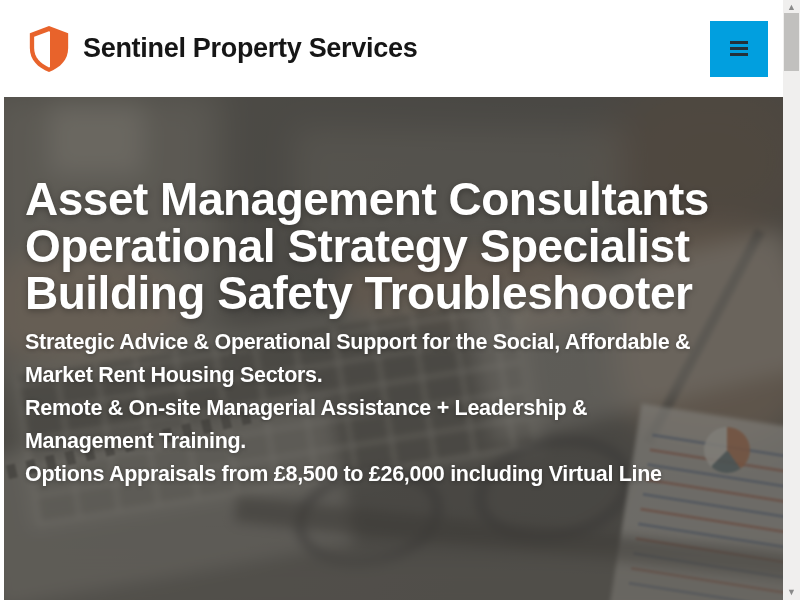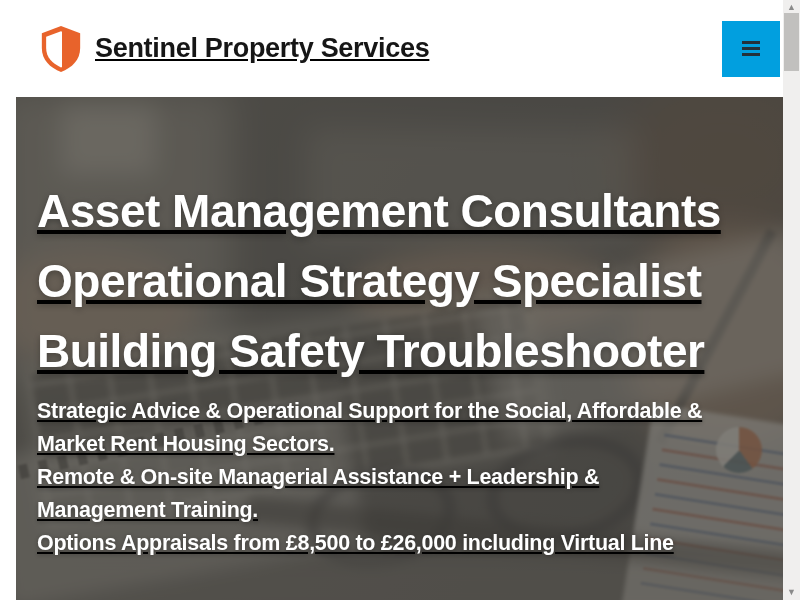--- a/index.html
+++ b/index.html
@@ -1,19 +1,19 @@
 <!DOCTYPE html>
 <html><head>
 <meta charset="utf-8">
 <style>
   * { margin:0; padding:0; box-sizing:border-box; }
   html,body { width:800px; height:600px; overflow:hidden; background:#ffffff;
               font-family:"Liberation Sans", sans-serif; }
   .viewport { position:relative; width:800px; height:600px; overflow:hidden; }
-  .page { position:absolute; left:16px; top:0; width:712px; height:600px;text-decoration:underline; }
+  .page { position:absolute; left:4px; top:0; width:712px; height:600px; }
 
   
   .header { position:relative; width:783px; height:97px; background:#ffffff;
             display:flex; align-items:center; justify-content:space-between;
             padding:0 19px 0 22px; }
   .brand { display:flex; align-items:center; gap:11px; cursor:pointer; }
   .brand svg { width:46px; height:50px; display:block; }
   .brand-name { font-size:27px; font-weight:700; color:#161616; letter-spacing:-0.3px; }
   .menu-btn { width:58px; height:56px; background:#019fdf; border:none; cursor:pointer;
               display:flex; flex-direction:column; align-items:center; justify-content:center;
@@ -50,21 +50,21 @@
   .sh-pie      { left:700px; top:330px; width:46px; height:46px; border-radius:50%; opacity:.85; filter:blur(1px);
                  background:conic-gradient(#c4683a 0 40%, #49656f 40% 62%, #e8e5de 62% 100%); }
   .sh-tableedge{ left:230px; top:430px; width:600px; height:26px; background:#262320; opacity:.55; filter:blur(6px); transform:rotate(6deg); }
   .sh-desk     { left:-10px; top:455px; width:820px; height:70px; background:#8a857c; opacity:.35; filter:blur(12px); }
 
   .hero-overlay { position:absolute; inset:0; background:rgba(73,71,67,0.66); }
 
   .hero-content { position:relative; z-index:2; padding:55px 10px 0 21px; }
   .kicker { color:#e8702c; font-size:28px; line-height:32px; font-weight:700;
             white-space:pre; letter-spacing:-0.2px; text-shadow:0 1px 3px rgba(0,0,0,.25); }
-  .hero-title { margin-top:24px; color:#ffffff; font-size:46px; line-height:70px; font-weight:700;
+  .hero-title { margin-top:24px; color:#ffffff; font-size:46px; line-height:47px; font-weight:700;
             white-space:pre; letter-spacing:-0.5px; text-shadow:0 2px 6px rgba(0,0,0,.3); }
   .hero-desc { margin-top:9px; color:#ffffff; font-size:21.5px; line-height:33px; font-weight:700;
             white-space:pre; letter-spacing:-0.3px; text-shadow:0 1px 4px rgba(0,0,0,.3); }
 
   
   .scrollbar { position:absolute; right:0; top:0; width:17px; height:600px; background:#f0efee;
                display:flex; flex-direction:column; align-items:center; }
   .sb-arrow { width:17px; height:15px; color:#8a8a8a; font-size:9px; line-height:15px;
               text-align:center; cursor:pointer; user-select:none; }
   .sb-thumb { position:absolute; top:13px; left:1px; width:15px; height:58px; background:#c1c0be; cursor:pointer; }

